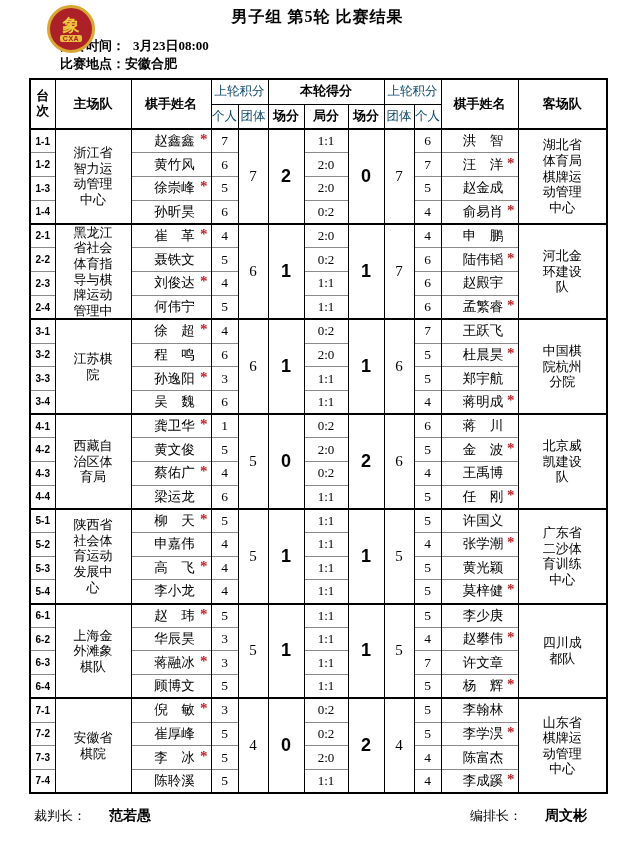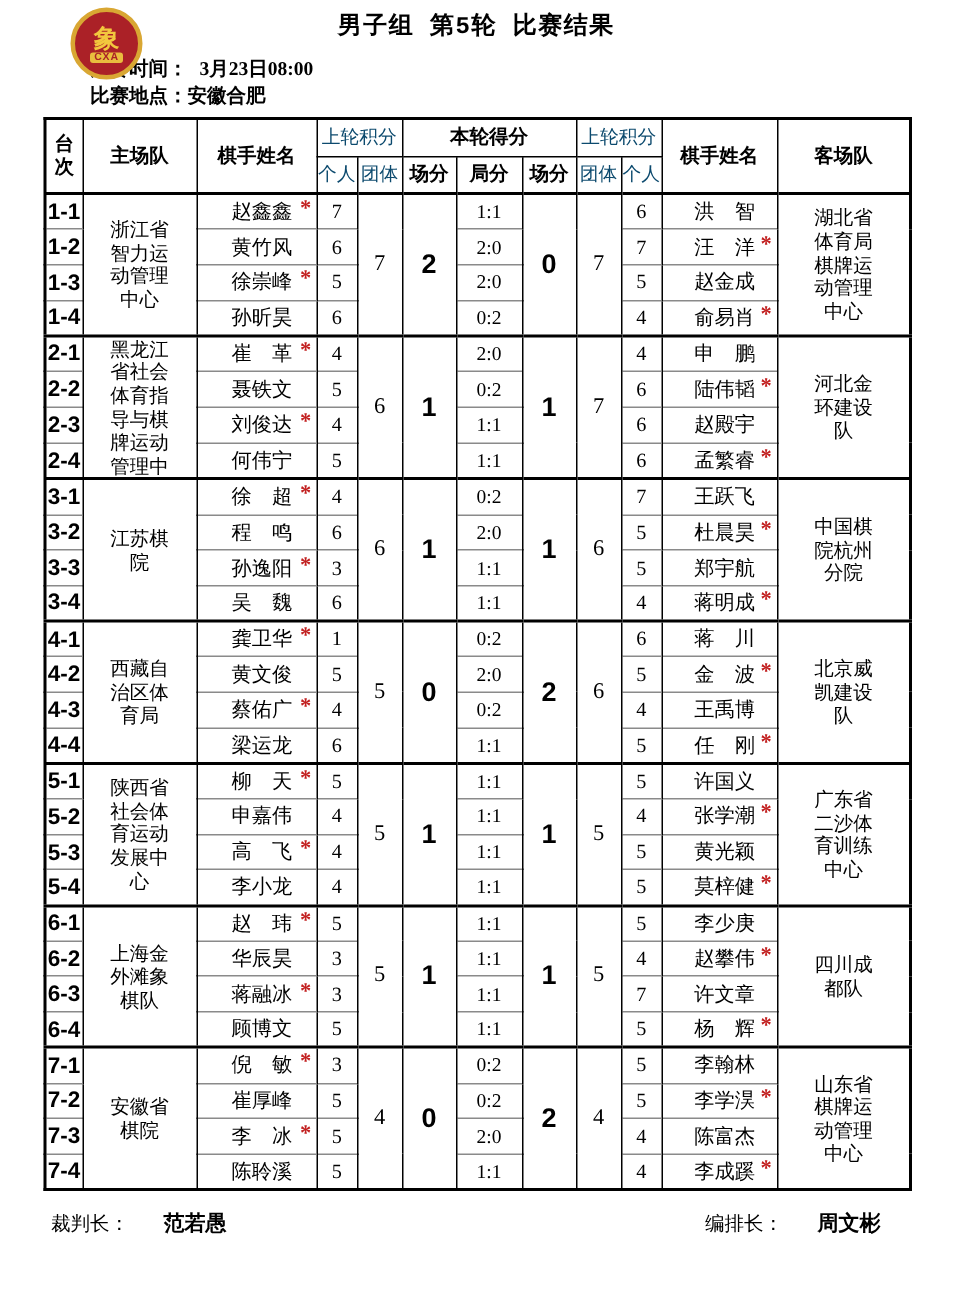--- a/index.html
+++ b/index.html
@@ -9,41 +9,41 @@
   
   .logo{position:absolute;left:47px;top:5px;width:48px;height:48px;border-radius:50%;
         background:#ab2127;border:3px solid #d9a733;display:flex;flex-direction:column;
         align-items:center;justify-content:center;box-sizing:border-box;}
   .logo-glyph{color:#f2c83e;font-size:17px;font-weight:bold;line-height:1;font-family:"Liberation Serif",serif;}
   .logo-band{font-size:7px;color:#ab2127;background:#e9bd3e;padding:0 3px;border-radius:2px;
              margin-top:1px;font-weight:bold;font-family:"Liberation Sans",sans-serif;letter-spacing:.5px;}
   .title{text-align:center;font-size:21px;font-weight:bold;padding-top:7px;
          font-family:"Liberation Sans",sans-serif;letter-spacing:1px;}
   .subtitle{text-align:center;font-size:16px;font-weight:bold;margin-top:7px;
-            font-family:Liberation Mono, monospace;letter-spacing:1px;}
+            font-family:Liberation Serif, serif;letter-spacing:1px;}
   .info{display:flex;justify-content:space-between;margin:9px 30px 0 60px;
         font-size:13px;font-weight:bold;flex-direction:column;}
   .info .pair{display:flex;}
   .info .val{margin-left:8px;}
   .info .val-wide{}
 
   
   table{border-collapse:collapse;table-layout:fixed;width:577px;margin:5px 0 0 29px;
         border:2.6px solid #000;padding-left:48px;}
   th,td{padding:0;text-align:center;vertical-align:middle;overflow:hidden;
         border-left:1.6px solid #000;border-right:1.6px solid #000;box-sizing:border-box;}
   thead th{border-top:1.6px solid #000;border-bottom:1.4px solid #000;height:25px;}
   tbody td{height:23.7px;}
   tr.block-start td{border-top:2.2px solid #000;}
   tr.inner td{border-top:1px solid #8a8a8a;}
 
   .hb{font-weight:bold;font-size:13px;font-family:"Liberation Sans",sans-serif;line-height:1.15;}
   .hsub{font-weight:normal;font-size:12.5px;color:#0c4a6e;}
 
-  .c-board{font-weight:bold;font-size:15px;font-family:"Liberation Sans",sans-serif;}
+  .c-board{font-weight:bold;font-size:10px;font-family:"Liberation Sans",sans-serif;}
   .c-team{font-size:13px;line-height:1.2;}
   .c-team .team-wrap{display:inline-block;width:41px;text-align:center;}
   .c-name{text-align:center;padding-left:7px;position:relative;font-size:13.5px;}
   .c-name .star{position:absolute;right:3px;top:50%;transform:translateY(-58%);
                 color:#c22020;font-size:15px;font-weight:bold;}
   .c-ind{font-size:13.5px;}
   .c-tm{font-size:15px;}
   .c-big{font-size:18px;font-weight:bold;font-family:"Liberation Sans",sans-serif;}
   .c-game{font-size:13px;}
 

